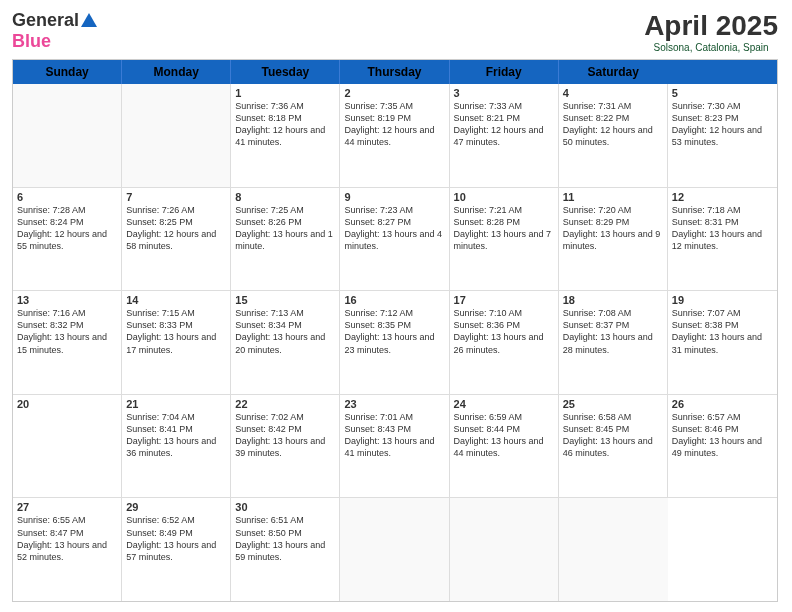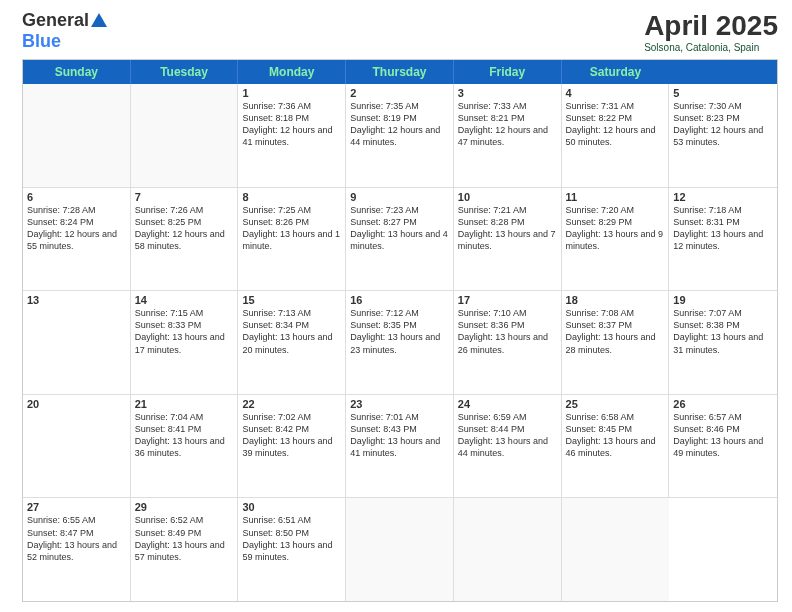--- a/index.html
+++ b/index.html
@@ -6,21 +6,21 @@
     body {
       font-family: Arial, sans-serif;
       background: #fff;
       width: 792px;
       height: 612px;
       overflow: hidden;
     }
     .page {
       width: 792px;
       height: 612px;
-      padding: 10px 14px 10px 22px;
+      padding: 10px 14px 10px 12px;
       display: flex;
       flex-direction: column;
     }
     .header {
       display: flex;
       justify-content: space-between;
       align-items: flex-start;
       margin-bottom: 6px;
     }
     .logo {
@@ -33,33 +33,33 @@
       align-items: center;
     }
     .logo-general {
       font-size: 18px;
       font-weight: bold;
       color: #333;
     }
     .logo-blue {
       font-size: 18px;
       font-weight: bold;
-      color: #3b82f6;
+      color: #ec4899;
     }
     .logo-triangle {
       width: 0;
       height: 0;
       border-left: 8px solid transparent;
       border-right: 8px solid transparent;
       border-bottom: 14px solid #1565c0;
       margin-left: 2px;
       margin-bottom: 2px;
     }
     .title-block {
-      text-align: left;
+      text-align: center;
     }
     .main-title {
       font-size: 28px;
       font-weight: bold;
       color: #333;
     }
     .subtitle {
       font-size: 10px;
       color: #14532d;
     }
@@ -68,21 +68,21 @@
       display: flex;
       flex-direction: column;
       border: 1px solid #ccc;
     }
     .cal-header {
       display: grid;
       grid-template-columns: repeat(7, 1fr);
       background: #1565c0;
     }
     .cal-header-cell {
-      color: #86efac;
+      color: #000000;
       font-size: 12px;
       font-weight: bold;
       padding: 5px 4px;
       text-align: center;
       border-right: 1px solid #3a7bd5;
     }
     .cal-header-cell:last-child {
       border-right: none;
     }
     .cal-body {
@@ -140,22 +140,22 @@
     </div>
     <div class="title-block">
       <div class="main-title">April 2025</div>
       <div class="subtitle">Solsona, Catalonia, Spain</div>
     </div>
   </div>
 
   <div class="calendar">
     <div class="cal-header" id="cal-header">
         <div class="cal-header-cell">Sunday</div>
+        <div class="cal-header-cell">Monday</div>
         <div class="cal-header-cell">Tuesday</div>
-        <div class="cal-header-cell">Monday</div>
         <div class="cal-header-cell">Thursday</div>
         <div class="cal-header-cell">Friday</div>
         <div class="cal-header-cell">Saturday</div>
       </div>
     <div class="cal-body" id="cal-body">
         <div class="cal-row">
           <div class="cal-cell empty"></div>
           <div class="cal-cell empty"></div>
           <div class="cal-cell">
             <span class="day-num">1</span>
@@ -204,20 +204,21 @@
             <p>Sunrise: 7:20 AM<br>Sunset: 8:29 PM<br>Daylight: 13 hours and 9 minutes.</p>
           </div>
           <div class="cal-cell">
             <span class="day-num">12</span>
             <p>Sunrise: 7:18 AM<br>Sunset: 8:31 PM<br>Daylight: 13 hours and 12 minutes.</p>
           </div>
         </div>
         <div class="cal-row">
           <div class="cal-cell">
             <span class="day-num">13</span>
+            <p>Sunrise: 7:16 AM<br>Sunset: 8:32 PM<br>Daylight: 13 hours and 15 minutes.</p>
           </div>
           <div class="cal-cell">
             <span class="day-num">14</span>
             <p>Sunrise: 7:15 AM<br>Sunset: 8:33 PM<br>Daylight: 13 hours and 17 minutes.</p>
           </div>
           <div class="cal-cell">
             <span class="day-num">15</span>
             <p>Sunrise: 7:13 AM<br>Sunset: 8:34 PM<br>Daylight: 13 hours and 20 minutes.</p>
           </div>
           <div class="cal-cell">

